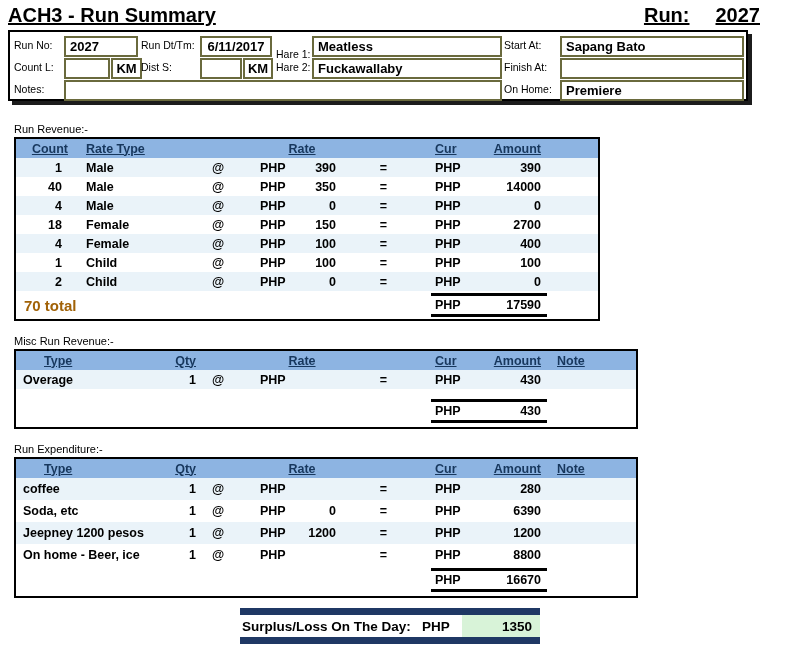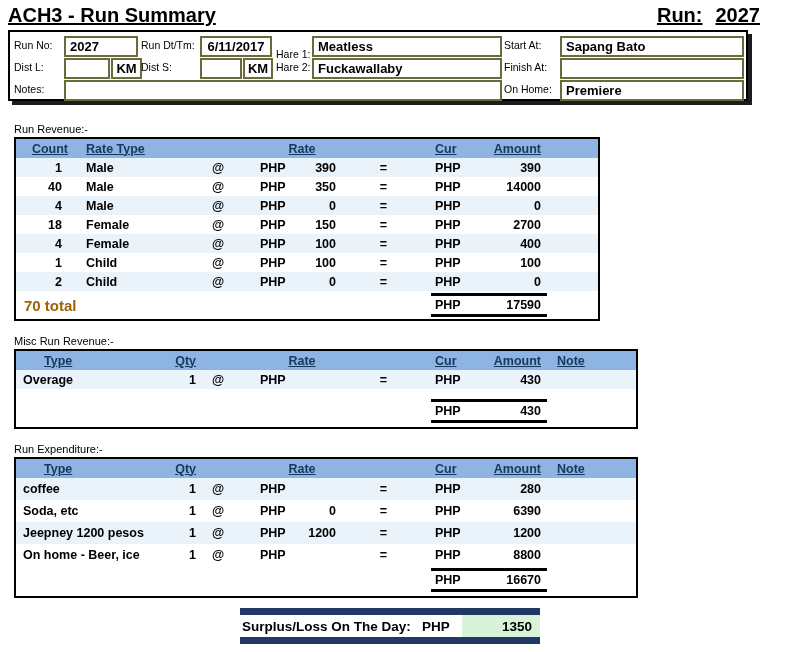--- a/index.html
+++ b/index.html
@@ -6,21 +6,21 @@
   body {
     width:793px; height:652px; overflow:hidden;
     background:#ffffff; color:#000;
     font-family:"Liberation Sans", sans-serif;
   }
 
   
   .titlebar { display:flex; justify-content:space-between; align-items:flex-start;
               padding:4px 33px 0 8px; height:26px; }
   .page-title { font-size:20px; font-weight:bold; text-decoration:underline; white-space:nowrap; }
-  .run-box { display:flex; gap:13px; font-size:20px; font-weight:bold; }
+  .run-box { display:flex; gap:26px; font-size:20px; font-weight:bold; }
   .run-box span { text-decoration:underline; }
 
   
   .form-box { position:relative; margin-left:8px; width:740px; height:71px;
               border:2px solid #000; box-sizing:border-box; background:#fff;
               box-shadow:4px 4px 0 #1c1c1c; }
   .flabel { position:absolute; font-size:10.5px; white-space:nowrap; }
   .ffield { position:absolute; height:21px; border:2px solid #6A6A3D; box-sizing:border-box;
             background:#fff; font-size:13px; font-weight:bold; padding:1px 0 0 4px;
             white-space:nowrap; overflow:hidden; }
@@ -100,21 +100,21 @@
 
   <span class="flabel" style="left:4px;top:7px">Run No:</span>
   <div class="ffield" style="left:54px;top:4px;width:74px">2027</div>
   <span class="flabel" style="left:131px;top:7px">Run Dt/Tm:</span>
   <div class="ffield center" style="left:190px;top:4px;width:72px">6/11/2017</div>
   <span class="flabel" style="left:266px;top:16px">Hare 1:</span>
   <div class="ffield" style="left:302px;top:4px;width:190px">Meatless</div>
   <span class="flabel" style="left:494px;top:7px">Start At:</span>
   <div class="ffield" style="left:550px;top:4px;width:184px">Sapang Bato</div>
 
-  <span class="flabel" style="left:4px;top:29px">Dist L:</span>
+  <span class="flabel" style="left:4px;top:29px">Count L:</span>
   <div class="ffield" style="left:54px;top:26px;width:46px"></div>
   <div class="ffield center" style="left:101px;top:26px;width:31px">KM</div>
   <span class="flabel" style="left:131px;top:29px">Dist S:</span>
   <div class="ffield" style="left:190px;top:26px;width:42px"></div>
   <div class="ffield center" style="left:233px;top:26px;width:30px">KM</div>
   <span class="flabel" style="left:266px;top:29px">Hare 2:</span>
   <div class="ffield" style="left:302px;top:26px;width:190px">Fuckawallaby</div>
   <span class="flabel" style="left:494px;top:29px">Finish At:</span>
   <div class="ffield" style="left:550px;top:26px;width:184px"></div>
 

